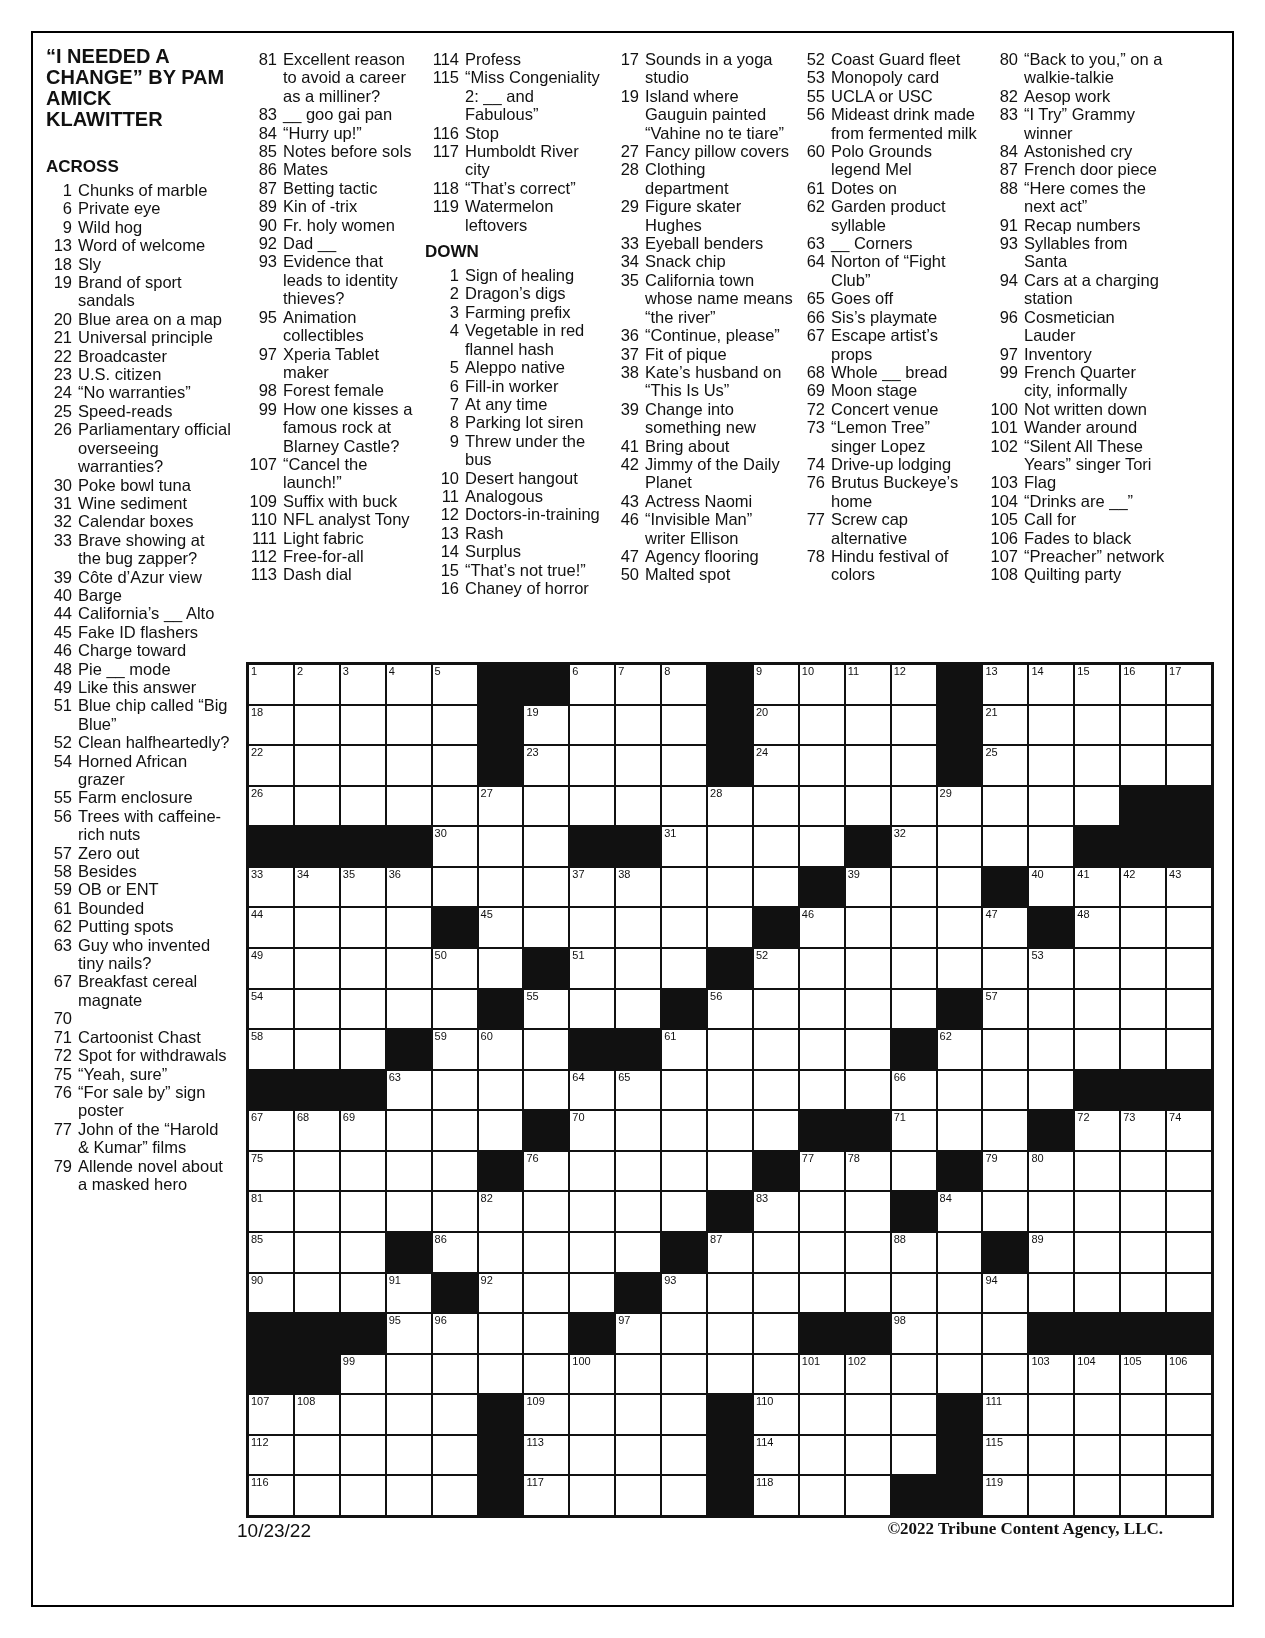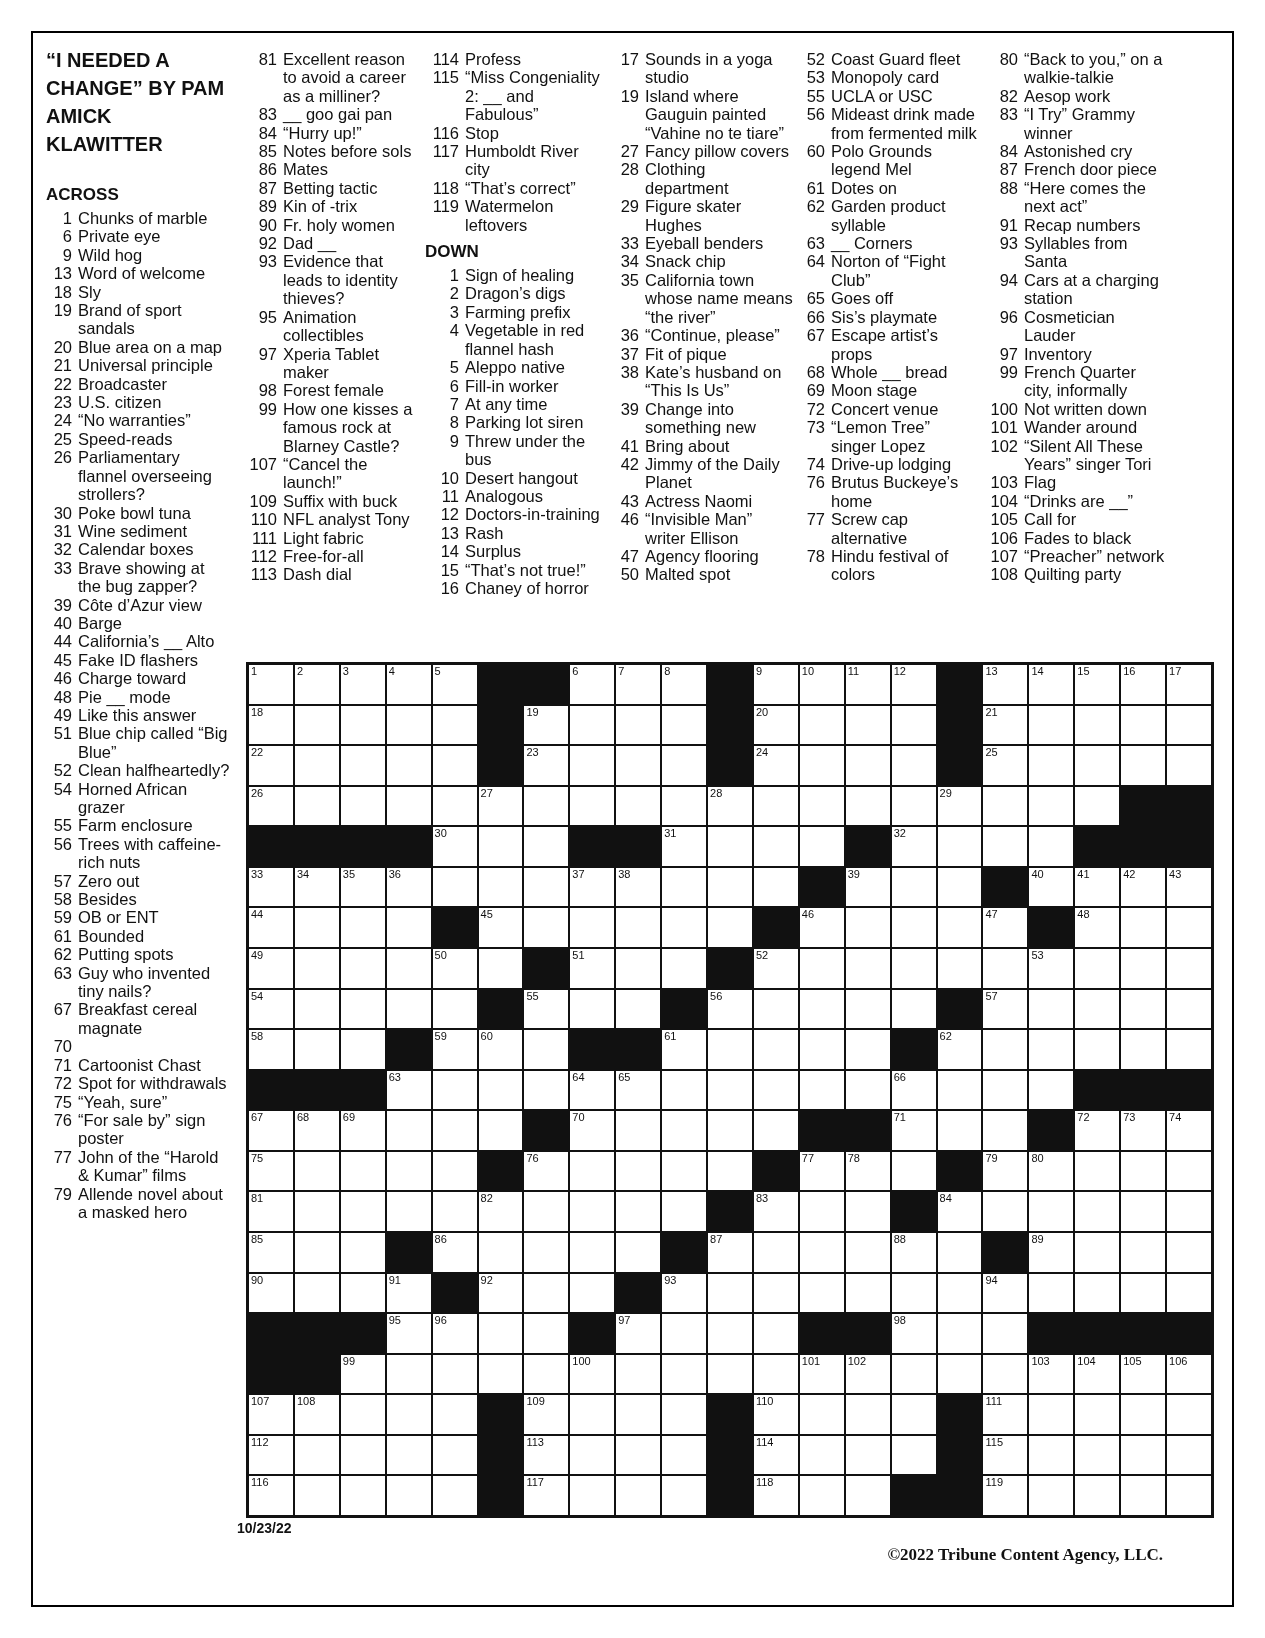--- a/index.html
+++ b/index.html
@@ -5,35 +5,35 @@
   html,body{margin:0;padding:0;background:#fff;}
   body{width:1265px;height:1638px;position:relative;font-family:"Liberation Sans",sans-serif;color:#111;}
   .frame{position:absolute;left:31px;top:31px;width:1199px;height:1572px;border:2px solid #000;}
   .col{position:absolute;top:46px;}
   #col1{left:46px;width:186px;}
   #col2{left:243px;top:50px;width:174px;}
   #col3{left:425px;top:50px;width:178px;}
   #col4{left:613px;top:50px;width:180px;}
   #col5{left:799px;top:50px;width:178px;}
   #col6{left:984px;top:50px;width:181px;}
-  .title{font-size:20px;line-height:28px;font-weight:bold;margin-bottom:27px;}
+  .title{font-size:20px;line-height:21px;font-weight:bold;margin-bottom:27px;}
   .hdr{font-size:17px;font-weight:bold;margin:12px 24px 4px 0;}
   #col3 .hdr{margin-top:8px;}
   .clue{display:flex;font-size:16.5px;line-height:18.4px;margin:0;}
   .cn{flex:0 0 26px;text-align:right;padding-right:6px;}
   .w3 .cn{flex:0 0 34px;}
   .ct{flex:1;}
   .grid{position:absolute;left:246px;top:662px;width:962px;height:850px;background:#111;border:3px solid #111;
         display:grid;grid-template-columns:repeat(21,1fr);grid-template-rows:repeat(21,1fr);gap:2px;}
   .cell{background:#fff;position:relative;}
   .cell.blk{background:#111;}
   .num{position:absolute;top:0;left:2px;font-size:11px;line-height:13px;}
-  .date{position:absolute;left:237px;top:1520px;font-size:14px;font-weight:bold;}
+  .date{position:absolute;left:237px;top:1520px;font-size:19px;font-weight:normal;}
   .copy{position:absolute;left:700px;top:1519px;width:463px;text-align:right;
-        font-family:"Liberation Serif",serif;font-weight:bold;font-size:17px;margin-top:26px;}
+        font-family:"Liberation Serif",serif;font-weight:bold;font-size:17px;}
 </style>
 </head>
 <body>
 
 <div class="frame"></div>
 
 <div class="col" id="col1">
   <div class="title">“I NEEDED A CHANGE” BY PAM AMICK KLAWITTER</div>
   <div class="hdr">ACROSS</div>
   <div id="col1-clues">
@@ -80,21 +80,21 @@
       <div class="clue">
         <span class="cn">24</span>
         <span class="ct">“No warranties”</span>
       </div>
       <div class="clue">
         <span class="cn">25</span>
         <span class="ct">Speed-reads</span>
       </div>
       <div class="clue">
         <span class="cn">26</span>
-        <span class="ct">Parliamentary flannel overseeing strollers?</span>
+        <span class="ct">Parliamentary official overseeing warranties?</span>
       </div>
       <div class="clue">
         <span class="cn">30</span>
         <span class="ct">Poke bowl tuna</span>
       </div>
       <div class="clue">
         <span class="cn">31</span>
         <span class="ct">Wine sediment</span>
       </div>
       <div class="clue">

